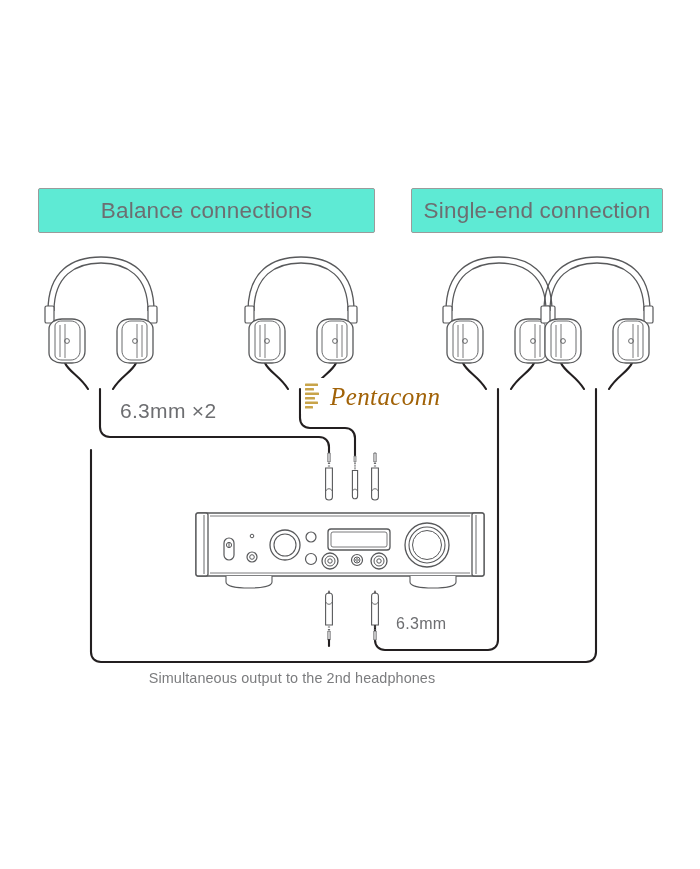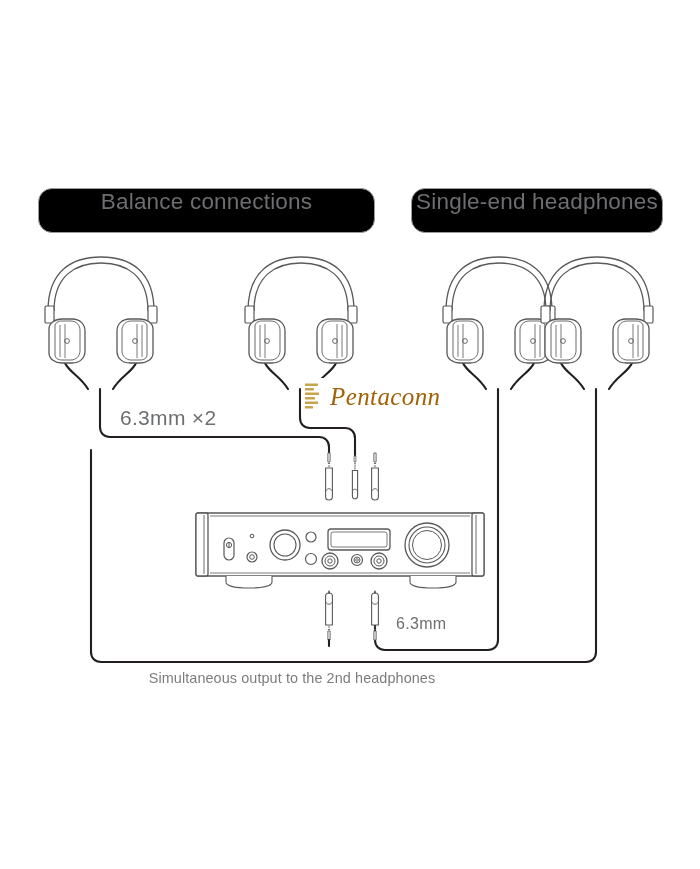--- a/index.html
+++ b/index.html
@@ -26,24 +26,24 @@
     left: 0;
     top: 0;
     width: 700px;
     height: 869px;
     display: block;
   }
   .label-box {
     position: absolute;
     box-sizing: border-box;
     border: 1.4px solid #9b9b9b;
-    border-radius: 14px;
-    background: #000000;
+    border-radius: 2px;
+    background: #5eead4;
     display: flex;
-    align-items: flex-start;
+    align-items: center;
     justify-content: center;
     color: #6d6e71;
     letter-spacing: 0.2px;
   }
   #label-balance {
     left: 38px;
     top: 188px;
     width: 337px;
     height: 45px;
     font-size: 22.5px;
@@ -58,21 +58,20 @@
   .dim-text {
     position: absolute;
     color: #6d6e71;
     letter-spacing: 0.3px;
     white-space: nowrap;
   }
   #text-63mm-x2 {
     left: 120px;
     top: 399px;
     font-size: 21px;
-    margin-top: 7px;
   }
   #text-63mm {
     left: 396px;
     top: 615px;
     font-size: 16px;
   }
   #caption {
     position: absolute;
     left: 0;
     top: 670px;
@@ -298,21 +297,21 @@
     <g fill="none" stroke="#231f20" stroke-width="2.1" stroke-linecap="round" stroke-linejoin="round">
       <path d="M329,640 L329,646"></path>
     </g>
   </svg>
 
   <div class="label-box" id="label-balance">
     <span>Balance connections</span>
   </div>
 
   <div class="label-box" id="label-single">
-    <span>Single-end headphones</span>
+    <span>Single-end connection</span>
   </div>
 
   <div class="dim-text" id="text-63mm-x2">6.3mm ×2</div>
 
   <div class="dim-text" id="text-63mm">6.3mm</div>
 
   <div id="caption">Simultaneous output to the 2nd headphones</div>
 
   <div id="brand-logo">
     <svg id="brand-mark" viewBox="0 0 22 28">

